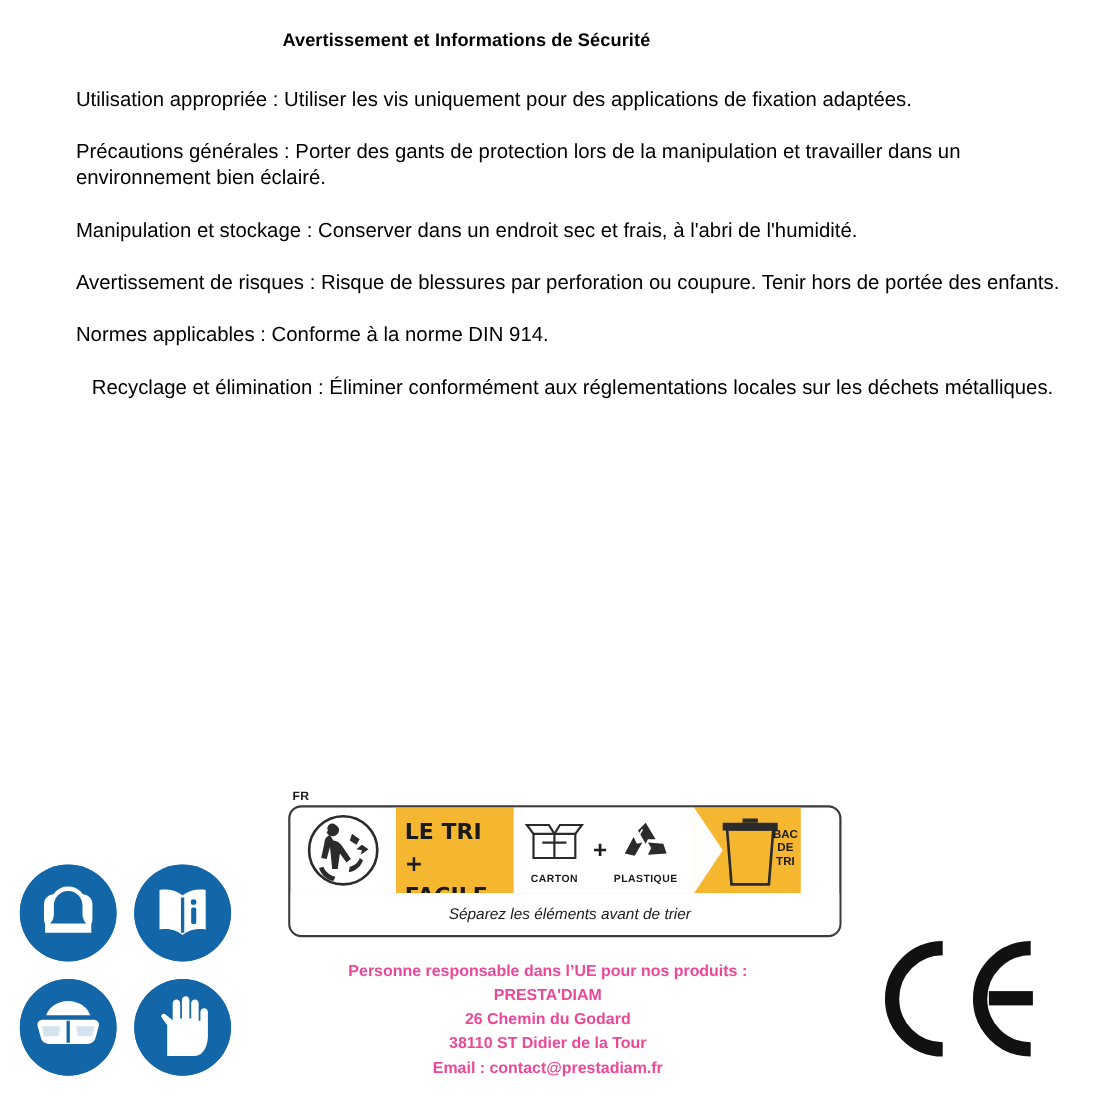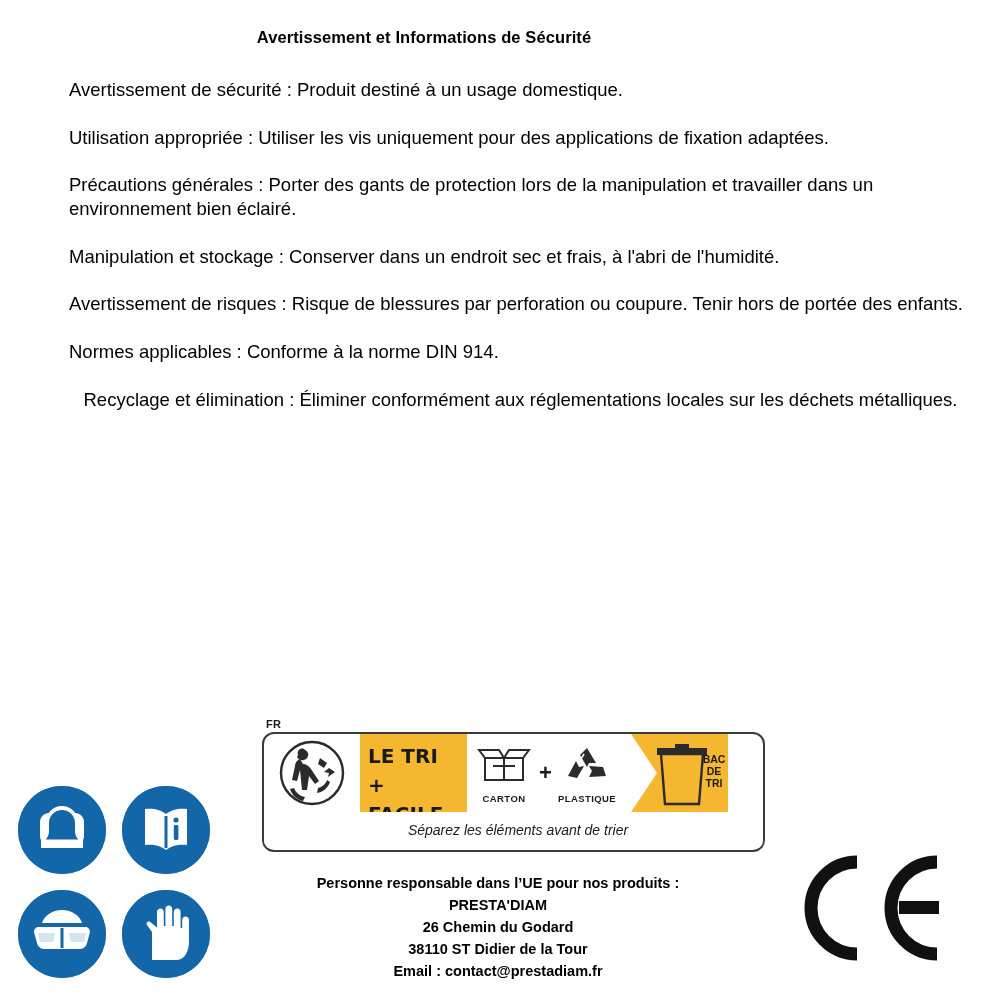--- a/index.html
+++ b/index.html
@@ -204,41 +204,40 @@
   
   .address {
     position: absolute;
     left: 213px;
     top: 872px;
     width: 570px;
     text-align: center;
     font-size: 14.5px;
     font-weight: bold;
     line-height: 1.52;
-    color: #000000;
+    color: #ec4899;
   }
 
   
   .ce-mark {
     position: absolute;
     right: 60px;
     top: 852px;
     width: 150px;
     height: 112px;
   }
 </style>
 </head>
 <body>
 
 <div class="page">
 
   <div class="doc-title">Avertissement et Informations de Sécurité</div>
 
   <div class="body-block">
-    <p class="para">Avertissement de sécurité : Produit destiné à un usage domestique.</p>
     <p class="para">Utilisation appropriée : Utiliser les vis uniquement pour des applications de fixation adaptées.</p>
     <p class="para">Précautions générales : Porter des gants de protection lors de la manipulation et travailler dans un environnement bien éclairé.</p>
     <p class="para">Manipulation et stockage : Conserver dans un endroit sec et frais, à l'abri de l'humidité.</p>
     <p class="para">Avertissement de risques : Risque de blessures par perforation ou coupure. Tenir hors de portée des enfants.</p>
     <p class="para">Normes applicables : Conforme à la norme DIN 914.</p>
     <p class="para">Recyclage et élimination : Éliminer conformément aux réglementations locales sur les déchets métalliques.</p>
   </div>
 
   <div class="picto-grid">
 

